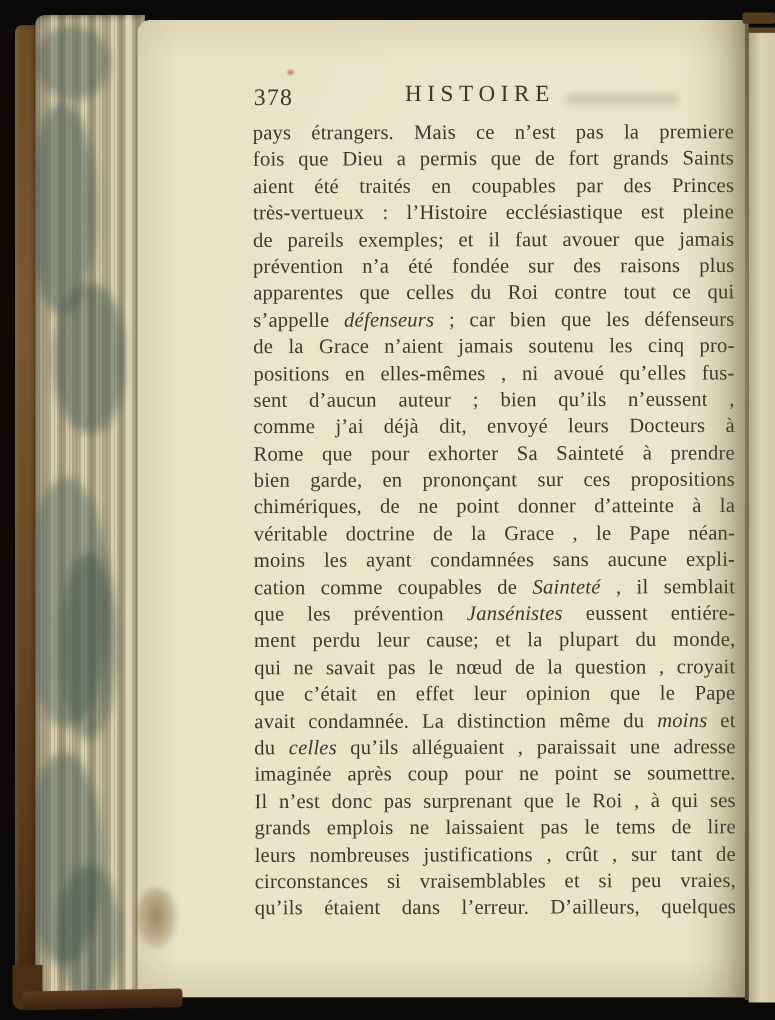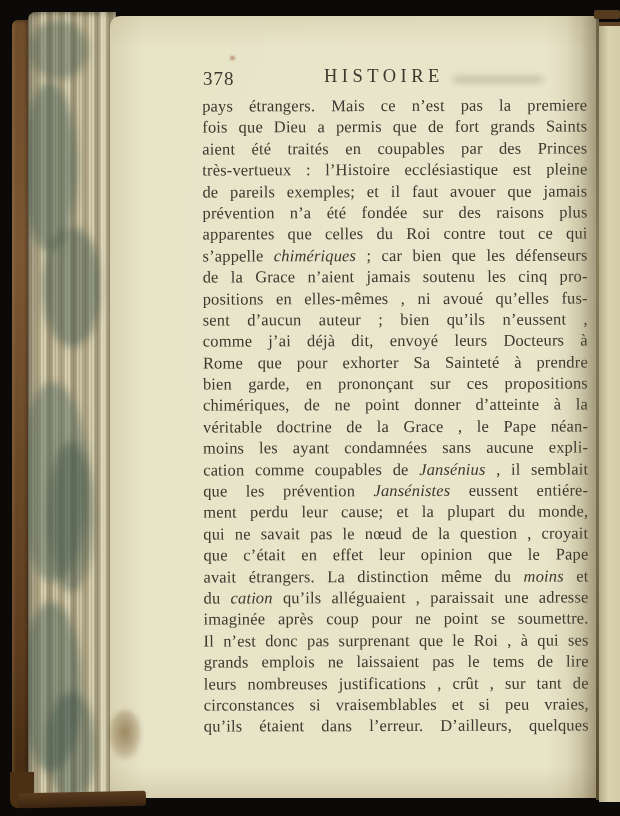--- a/index.html
+++ b/index.html
@@ -106,37 +106,37 @@
     <div class="speck"></div>
 
     <div class="textblock">
         <div class="text-line"><span>pays étrangers. Mais ce n’est pas la premiere</span></div>
         <div class="text-line"><span>fois que Dieu a permis que de fort grands Saints</span></div>
         <div class="text-line"><span>aient été traités en coupables par des Princes</span></div>
         <div class="text-line"><span>très-vertueux : l’Histoire ecclésiastique est pleine</span></div>
         <div class="text-line"><span>de pareils exemples; et il faut avouer que jamais</span></div>
         <div class="text-line"><span>prévention n’a été fondée sur des raisons plus</span></div>
         <div class="text-line"><span>apparentes que celles du Roi contre tout ce qui</span></div>
-        <div class="text-line"><span>s’appelle </span><span class="it">chimériques</span><span> ; car bien que les défenseurs</span></div>
+        <div class="text-line"><span>s’appelle </span><span class="it">défenseurs</span><span> ; car bien que les défenseurs</span></div>
         <div class="text-line"><span>de la Grace n’aient jamais soutenu les cinq pro-</span></div>
         <div class="text-line"><span>positions en elles-mêmes , ni avoué qu’elles fus-</span></div>
         <div class="text-line"><span>sent d’aucun auteur ; bien qu’ils n’eussent ,</span></div>
         <div class="text-line"><span>comme j’ai déjà dit, envoyé leurs Docteurs à</span></div>
         <div class="text-line"><span>Rome que pour exhorter Sa Sainteté à prendre</span></div>
         <div class="text-line"><span>bien garde, en prononçant sur ces propositions</span></div>
         <div class="text-line"><span>chimériques, de ne point donner d’atteinte à la</span></div>
         <div class="text-line"><span>véritable doctrine de la Grace , le Pape néan-</span></div>
         <div class="text-line"><span>moins les ayant condamnées sans aucune expli-</span></div>
-        <div class="text-line"><span>cation comme coupables de </span><span class="it">Jansénius</span><span> , il semblait</span></div>
+        <div class="text-line"><span>cation comme coupables de </span><span class="it">Sainteté</span><span> , il semblait</span></div>
         <div class="text-line"><span>que les prévention </span><span class="it">Jansénistes</span><span> eussent entiére-</span></div>
         <div class="text-line"><span>ment perdu leur cause; et la plupart du monde,</span></div>
         <div class="text-line"><span>qui ne savait pas le nœud de la question , croyait</span></div>
         <div class="text-line"><span>que c’était en effet leur opinion que le Pape</span></div>
-        <div class="text-line"><span>avait étrangers. La distinction même du </span><span class="it">moins</span><span> et</span></div>
-        <div class="text-line"><span>du </span><span class="it">cation</span><span> qu’ils alléguaient , paraissait une adresse</span></div>
+        <div class="text-line"><span>avait condamnée. La distinction même du </span><span class="it">moins</span><span> et</span></div>
+        <div class="text-line"><span>du </span><span class="it">celles</span><span> qu’ils alléguaient , paraissait une adresse</span></div>
         <div class="text-line"><span>imaginée après coup pour ne point se soumettre.</span></div>
         <div class="text-line"><span>Il n’est donc pas surprenant que le Roi , à qui ses</span></div>
         <div class="text-line"><span>grands emplois ne laissaient pas le tems de lire</span></div>
         <div class="text-line"><span>leurs nombreuses justifications , crût , sur tant de</span></div>
         <div class="text-line"><span>circonstances si vraisemblables et si peu vraies,</span></div>
         <div class="text-line"><span>qu’ils étaient dans l’erreur. D’ailleurs, quelques</span></div>
       </div>
 
     <div class="stain"></div>
     <div class="gutter"></div>

